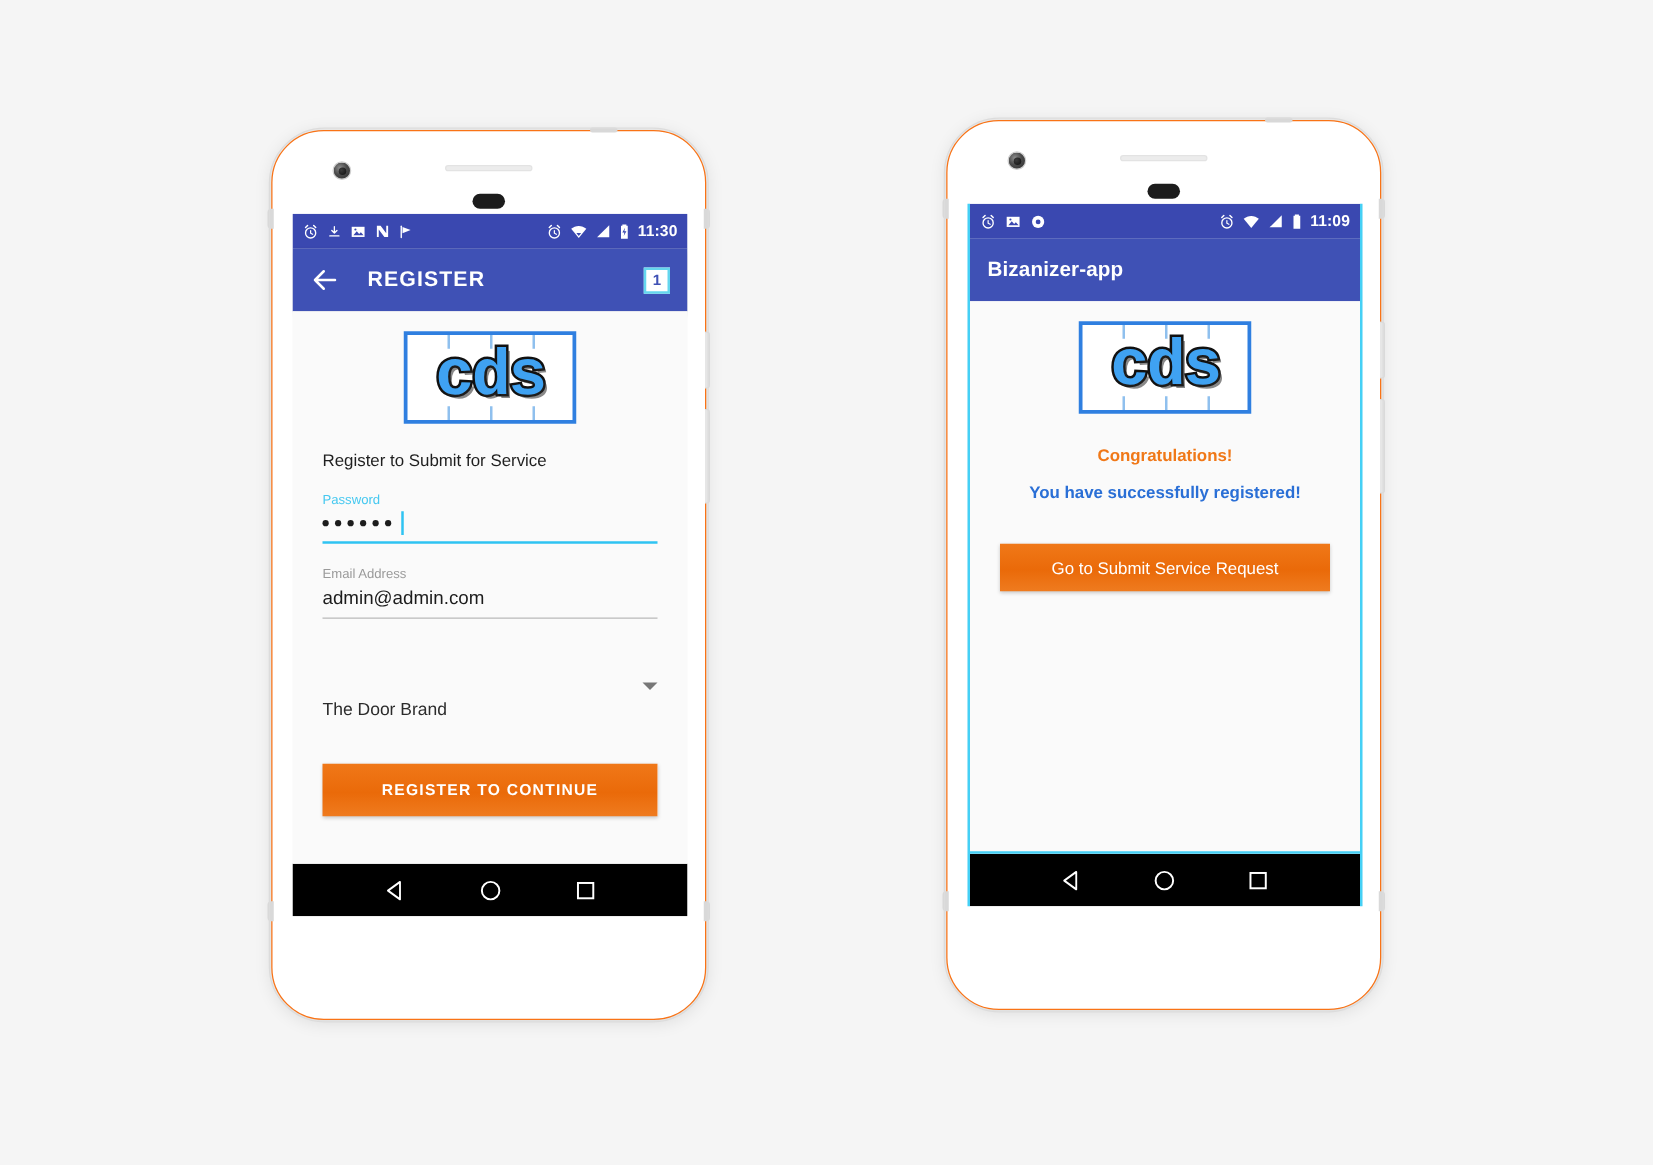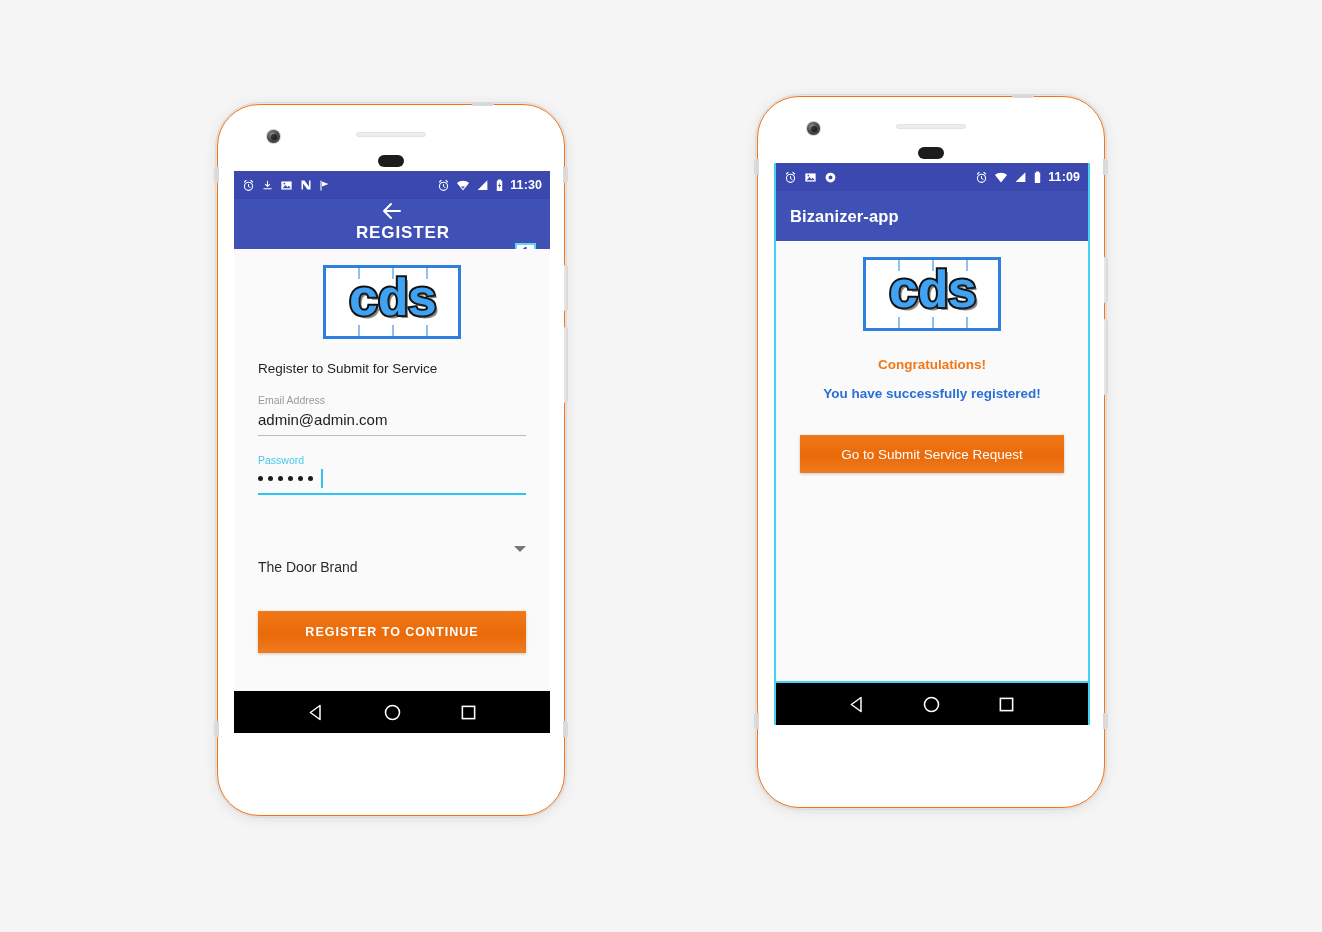--- a/index.html
+++ b/index.html
@@ -93,21 +93,21 @@
   .sb-right { display: flex; align-items: center; gap: 6px; margin-left: auto; }
   .sb-time { font-size: 12.5px; font-weight: bold; letter-spacing: .1px; }
   .sb-icon { display: block; }
 
   
   .appbar {
     height: 50px; background: #3f51b5;
     display: flex; align-items: center; padding: 0 14px;
     color: #fff;
   }
-  .appbar.elev { box-shadow: 0 2px 4px rgba(0,0,0,.18); flex-direction: column; }
+  .appbar.elev { box-shadow: 0 2px 4px rgba(0,0,0,.18); }
   .back-arrow { width: 24px; height: 24px; flex: 0 0 auto; cursor: pointer; }
   .appbar-title-register {
     font-size: 17px; font-weight: bold; letter-spacing: .9px; margin-left: 22px;
   }
   .appbar-title-plain { font-size: 16.5px; font-weight: bold; letter-spacing: .1px; }
   .badge-box {
     margin-left: auto; width: 21px; height: 21px;
     background: #fff; border: 2px solid #64d6ee;
     display: flex; align-items: center; justify-content: center;
     color: #3f51b5; font-size: 12px; font-weight: bold; cursor: pointer;
@@ -282,35 +282,35 @@
             <span class="tick b" style="left:66px"></span>
             <span class="tick b" style="left:100px"></span>
             <div class="cds-text">cds</div>
           </div>
         </div>
 
         <div class="form">
           <div class="form-heading">Register to Submit for Service</div>
 
           <div class="field">
+            <span class="field-label active">Password</span>
+            <div class="pwd-dots">
+              <span class="dot"></span>
+              <span class="dot"></span>
+              <span class="dot"></span>
+              <span class="dot"></span>
+              <span class="dot"></span>
+              <span class="dot"></span>
+              <span class="caret"></span>
+            </div>
+          </div>
+
+          <div class="field">
             <span class="field-label">Email Address</span>
             <div class="field-value" placeholder="Email Address">admin@admin.com</div>
-          </div>
-
-          <div class="field">
-            <span class="field-label active">Password</span>
-            <div class="pwd-dots">
-              <span class="dot"></span>
-              <span class="dot"></span>
-              <span class="dot"></span>
-              <span class="dot"></span>
-              <span class="dot"></span>
-              <span class="dot"></span>
-              <span class="caret"></span>
-            </div>
           </div>
 
           <div class="select-row">
             <span class="select-value">The Door Brand</span>
             <span class="chevron"></span>
           </div>
 
           <button class="btn-orange" id="register-continue-button">REGISTER TO CONTINUE</button>
         </div>
       </div>

